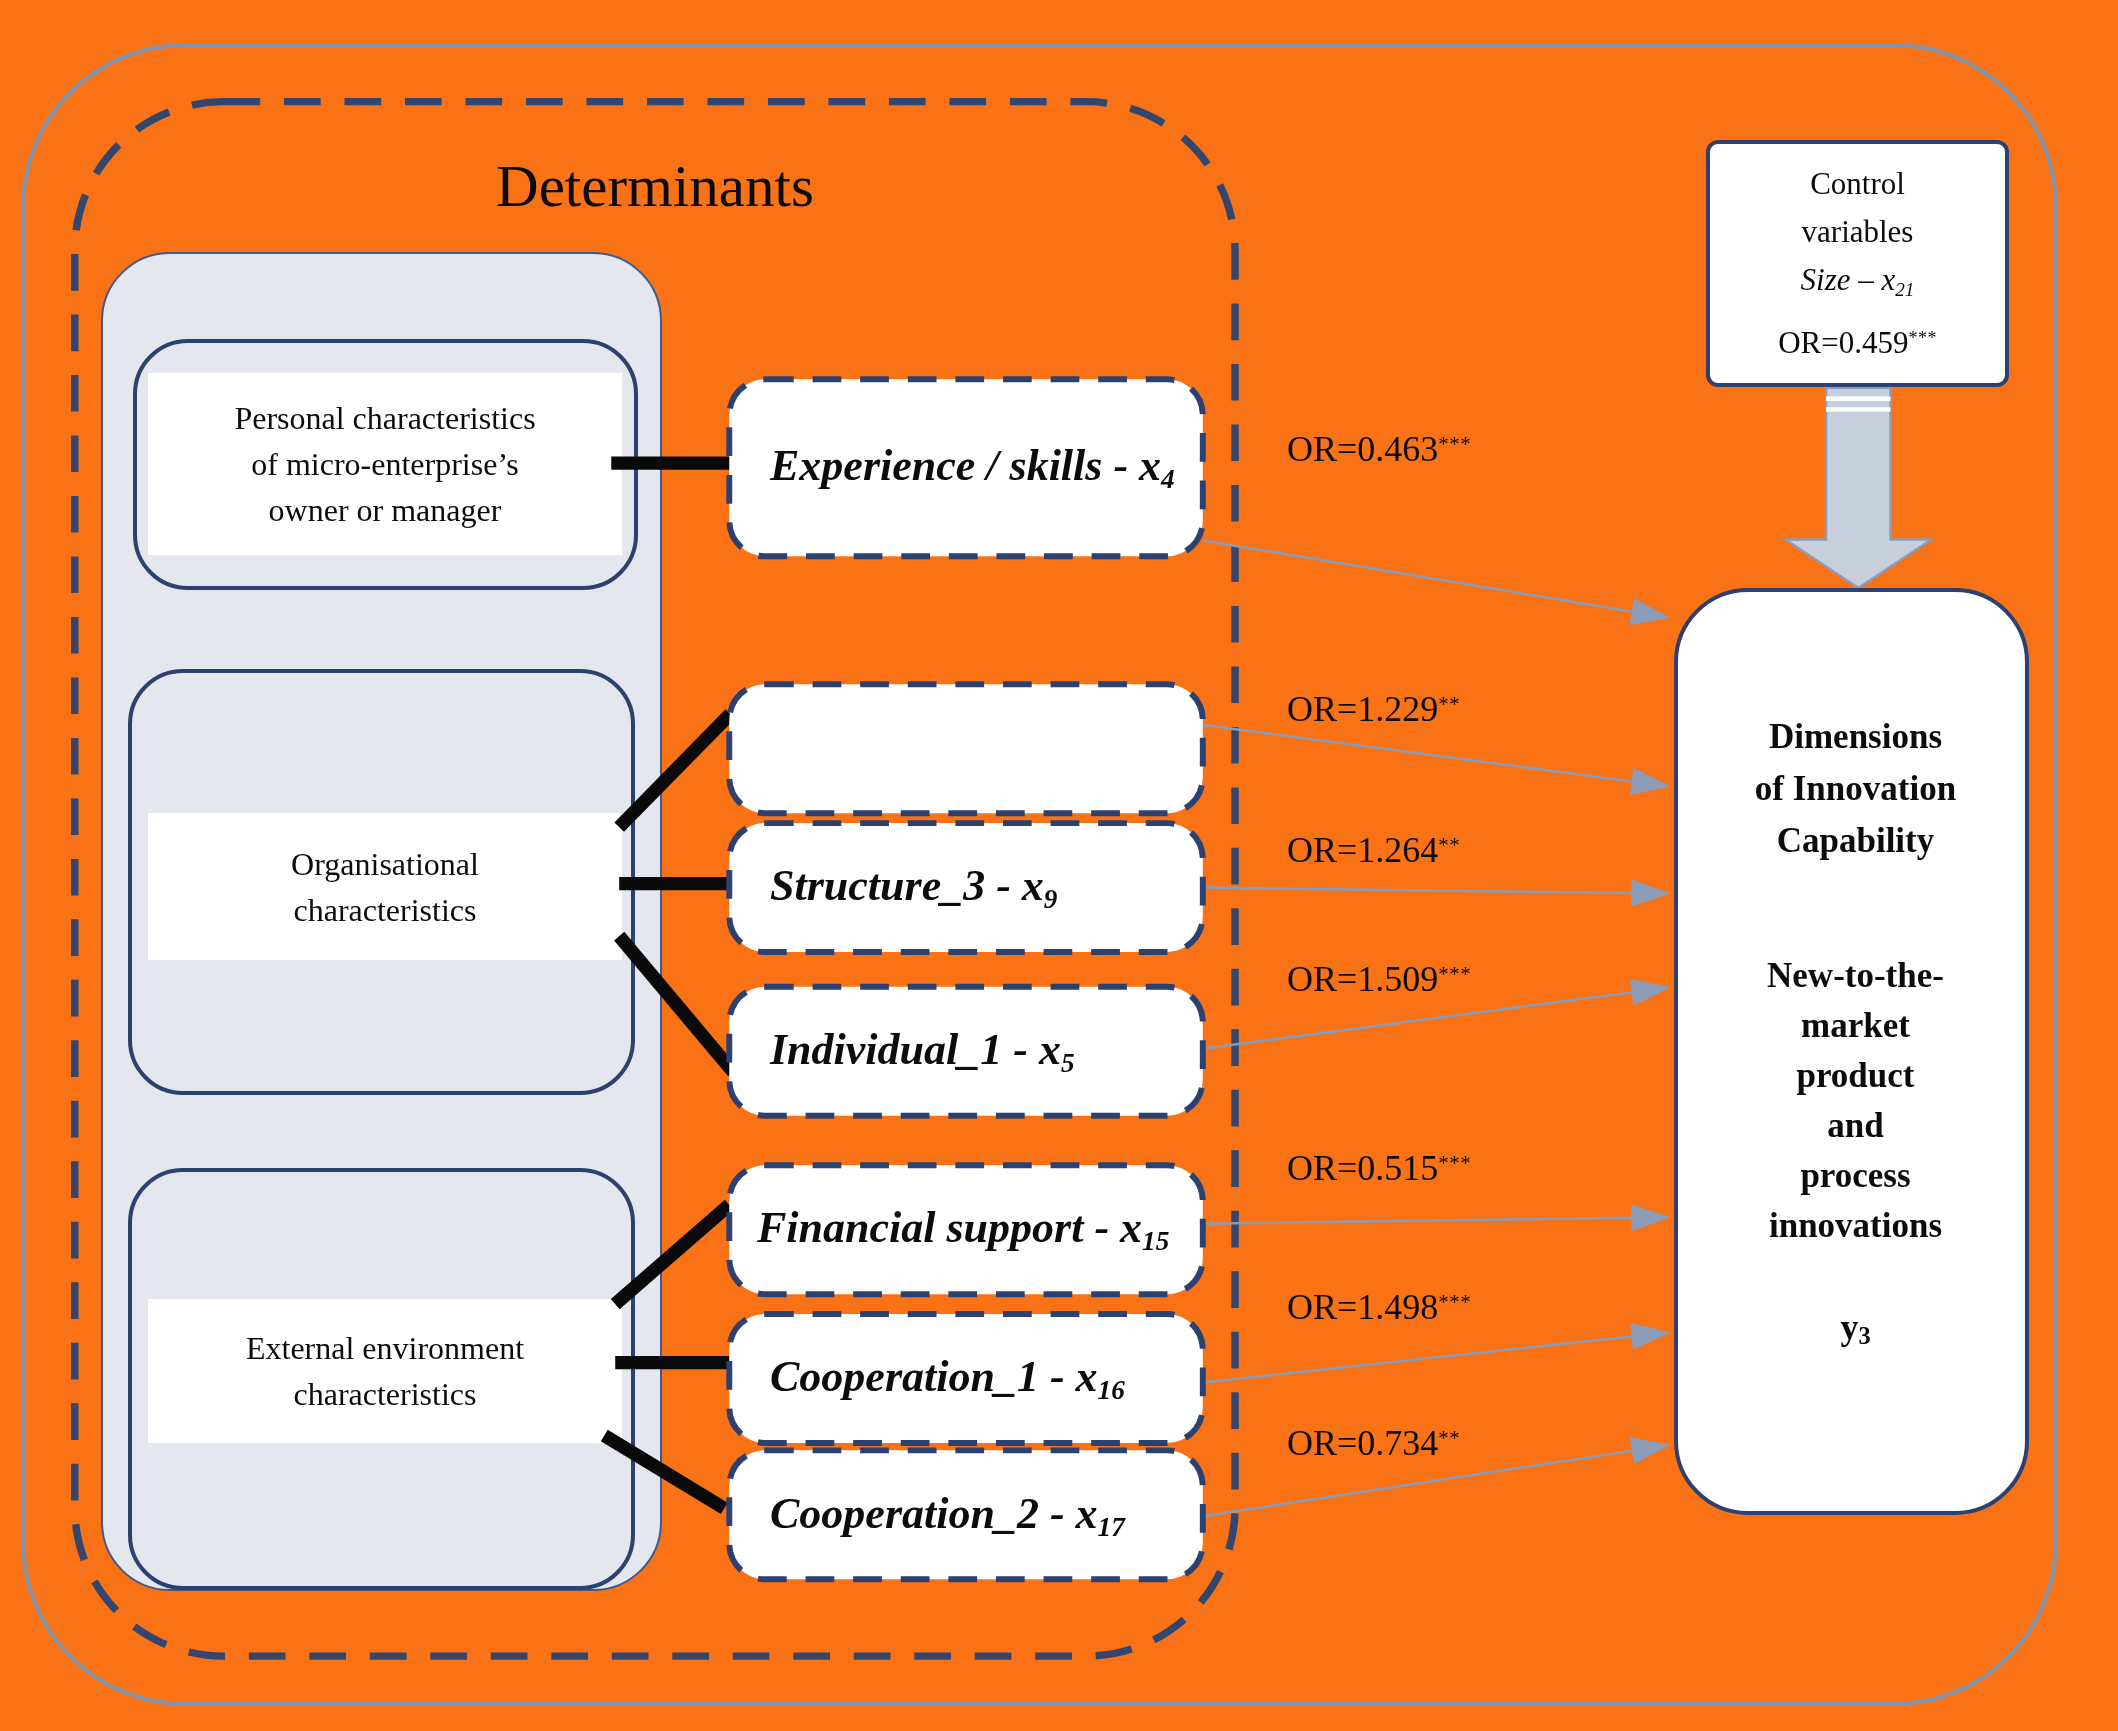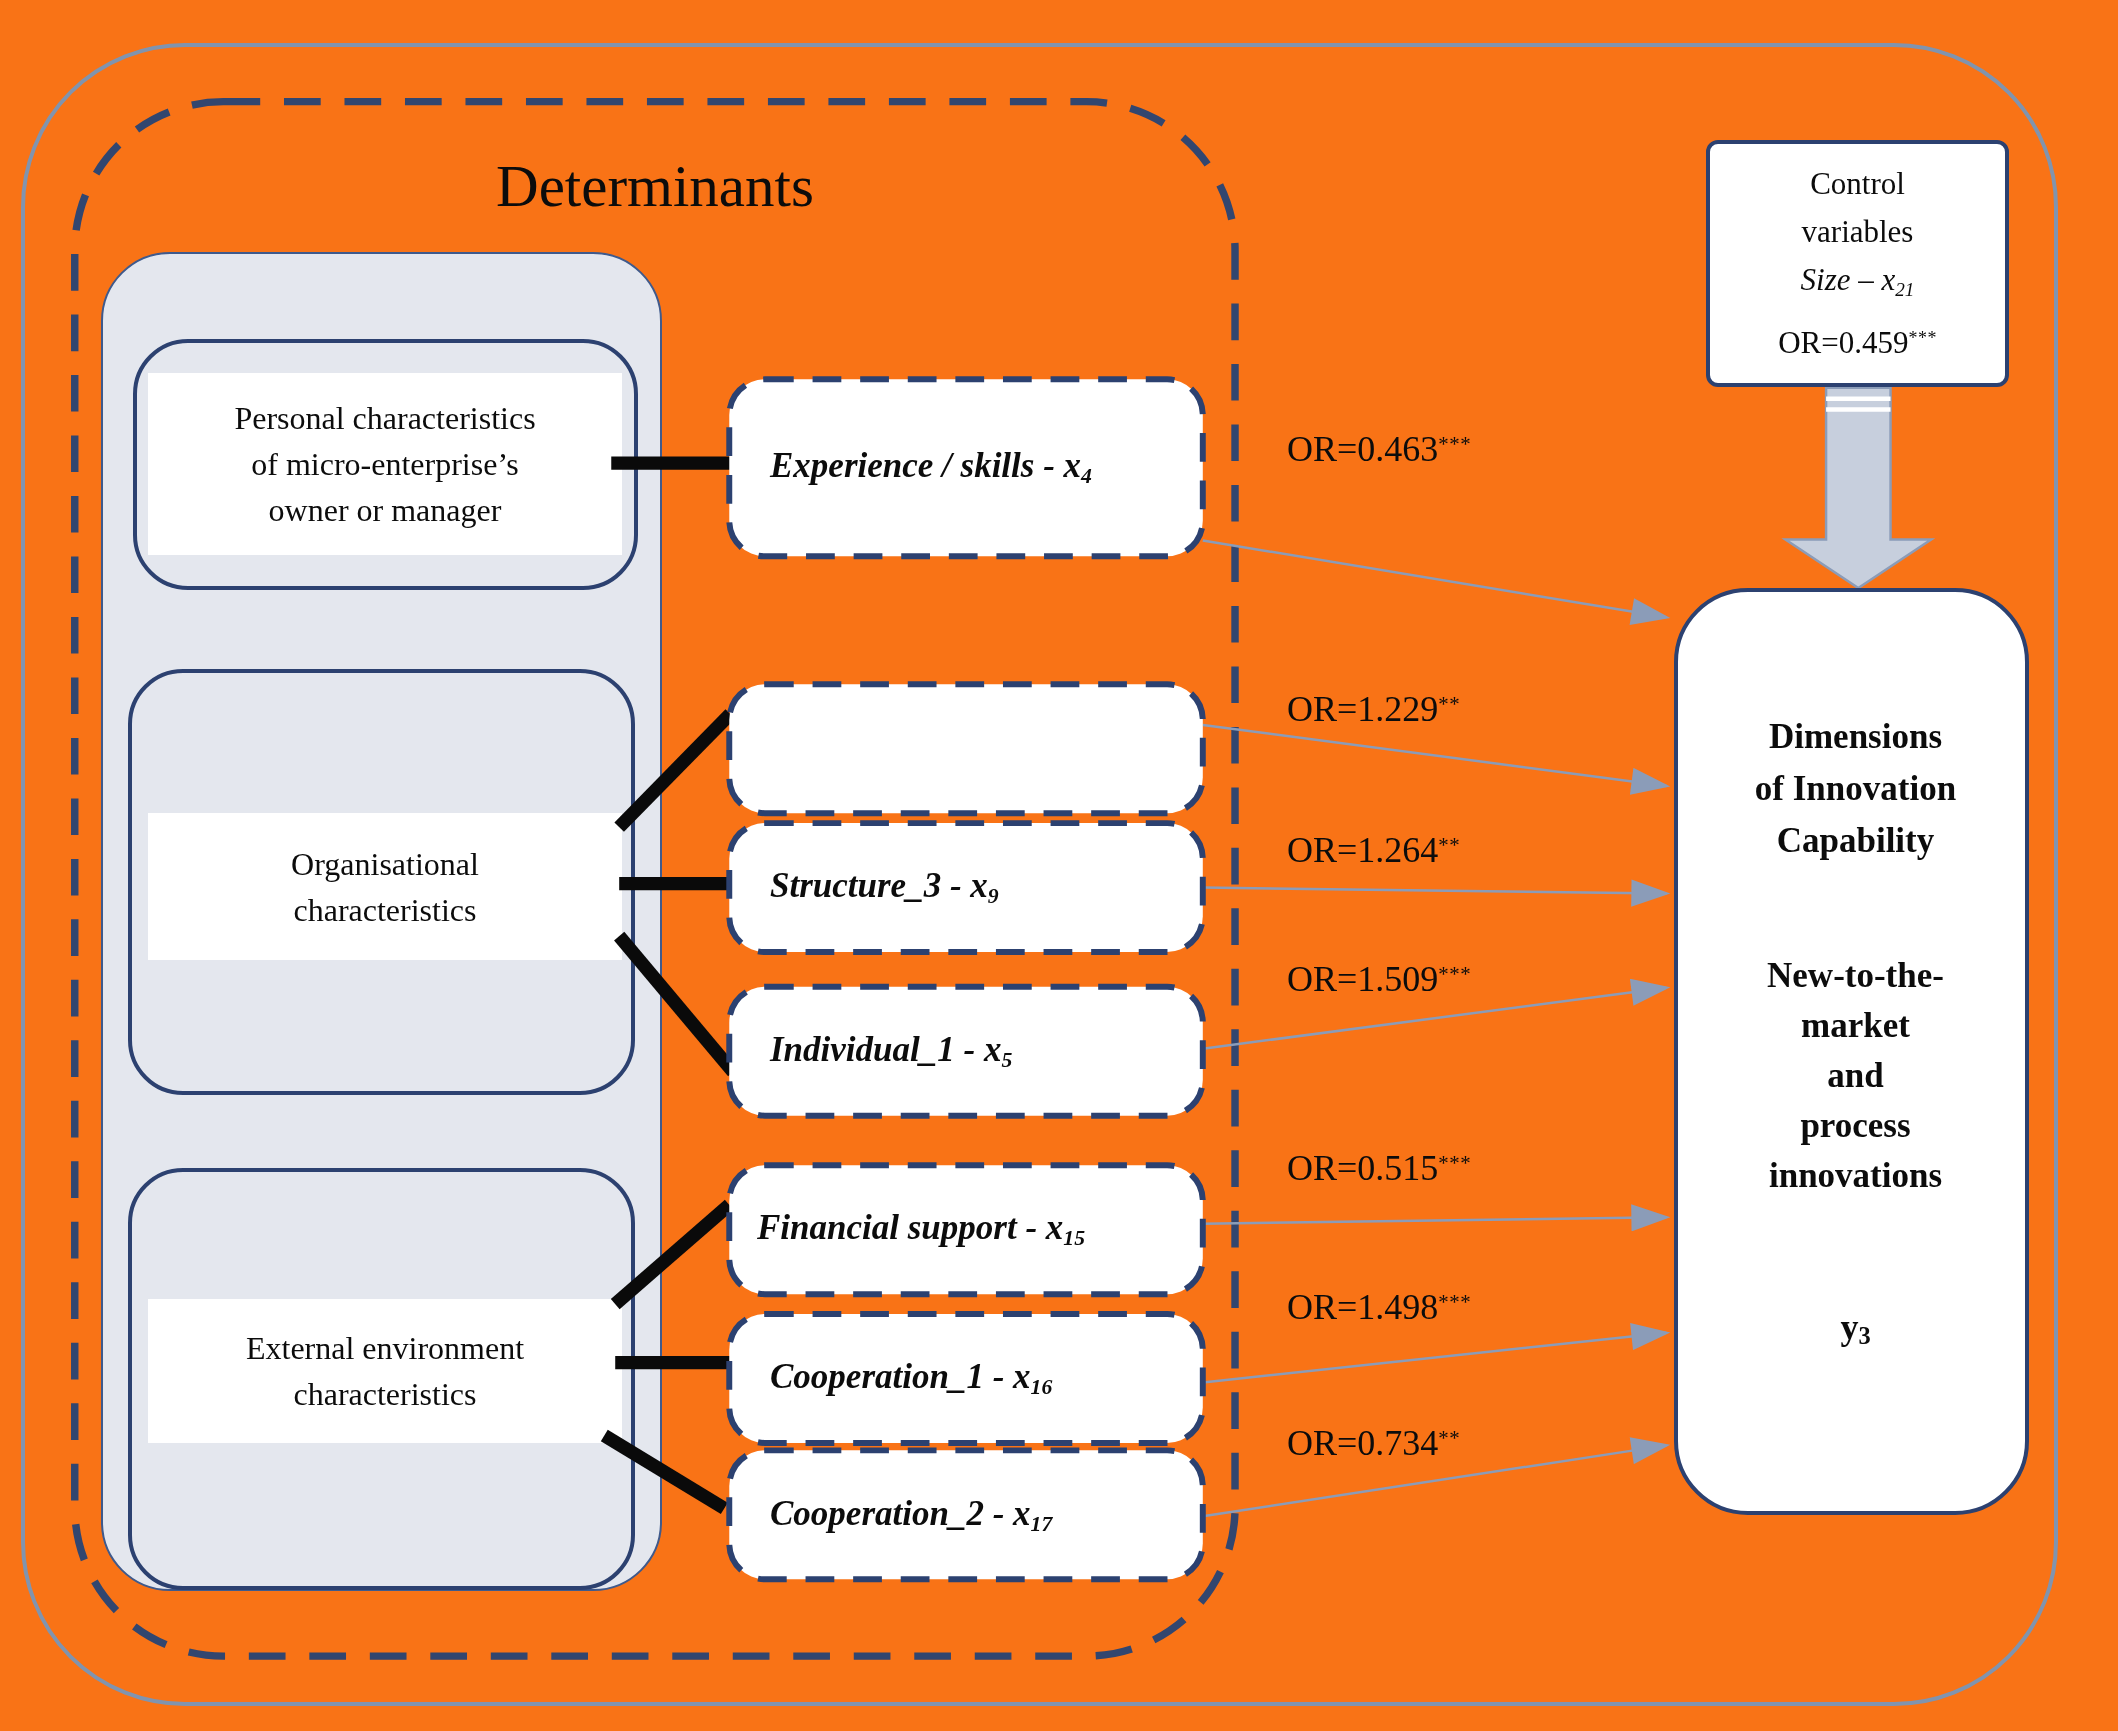--- a/index.html
+++ b/index.html
@@ -27,21 +27,21 @@
   .groupbox{
     border:4px solid #2c4170;border-radius:55px;box-sizing:border-box;background:transparent;
   }
   .band{
     background:#ffffff;display:flex;align-items:center;justify-content:center;
     text-align:center;font-size:32px;line-height:46px;color:#0c0c0c;
   }
   
   .flabel{
     display:flex;align-items:center;padding-left:41px;box-sizing:border-box;
-    font-size:35px;font-style:italic;font-weight:bold;color:#0c0c0c;white-space:nowrap;
+    font-size:44px;font-style:italic;font-weight:bold;color:#0c0c0c;white-space:nowrap;
   }
   .flabel sub,.ctl sub{font-size:0.62em;vertical-align:-0.28em;margin-top:32px;}
   
   .or{
     font-size:36px;line-height:55px;color:#0c0c0c;white-space:nowrap;
   }
   .or sup,.ctl sup{font-size:0.58em;vertical-align:0.5em;letter-spacing:0.5px;}
   
   .ctl{
     left:1706px;top:140px;width:303px;height:247px;
@@ -185,20 +185,21 @@
 
   <div class="abs outcome">
     <div class="abs heading">
       <div>Dimensions</div>
       <div>of Innovation</div>
       <div>Capability</div>
     </div>
     <div class="abs bodytxt">
       <div>New-to-the-</div>
       <div>market</div>
+      <div>product</div>
       <div>and</div>
       <div>process</div>
       <div>innovations</div>
     </div>
     <div class="abs ylab">
       <span>y</span><sub>3</sub>
     </div>
   </div>
 
 </div>

